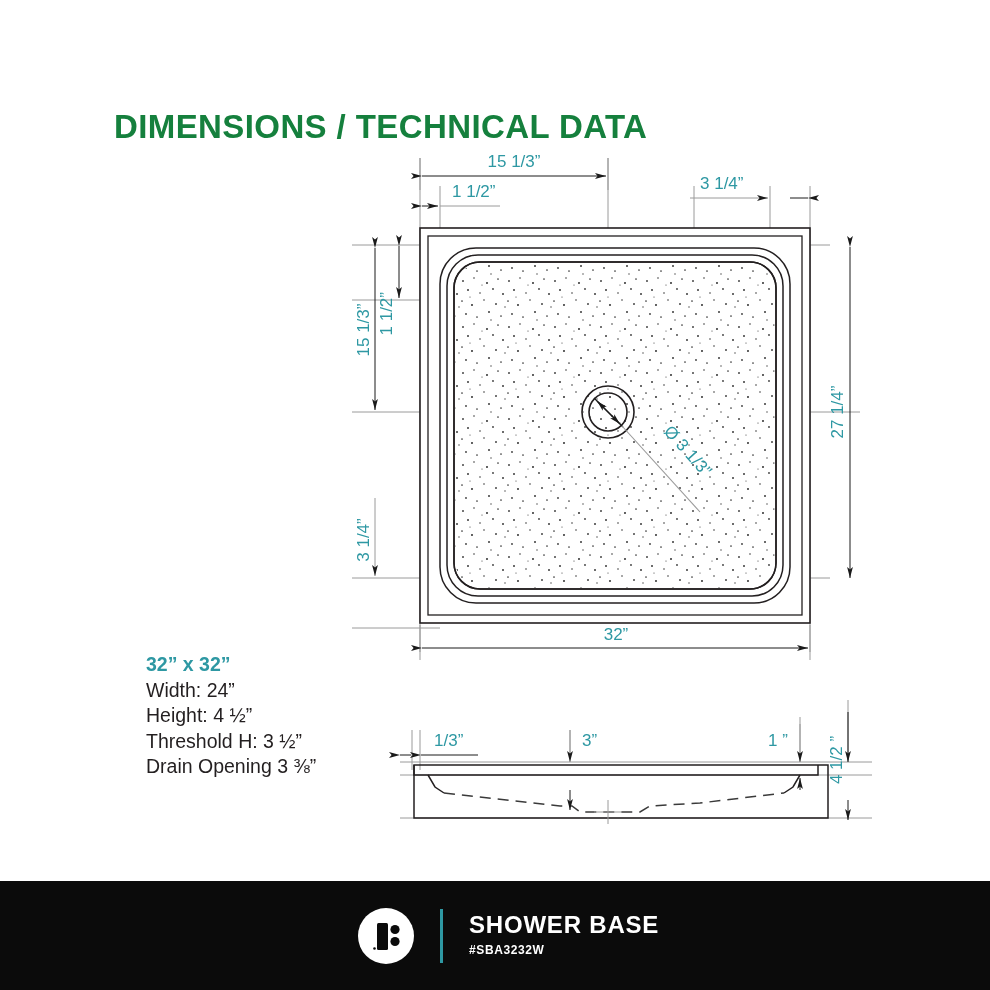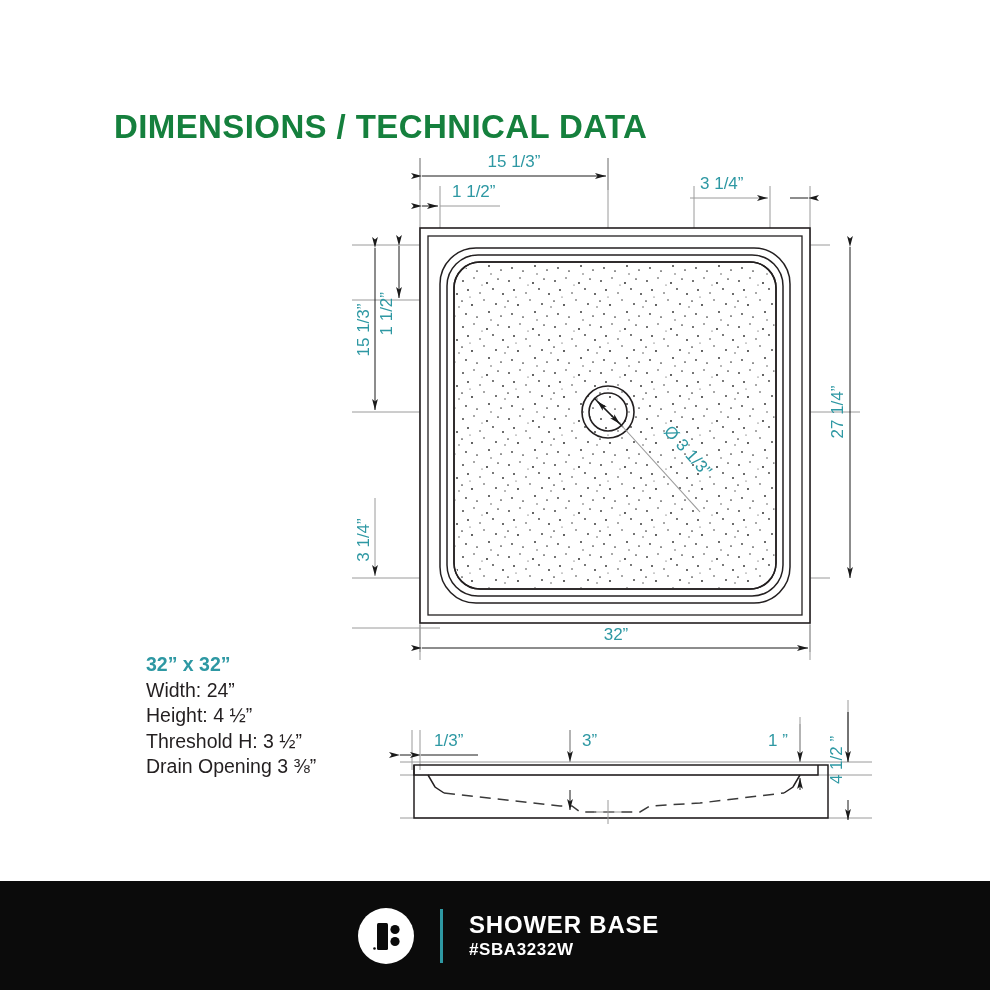--- a/index.html
+++ b/index.html
@@ -96,21 +96,21 @@
   }
   #footer-title {
     color: #ffffff;
     font-size: 24px;
     font-weight: bold;
     letter-spacing: 0.8px;
     line-height: 28px;
   }
   #footer-sku {
     color: #ffffff;
-    font-size: 17px;
+    font-size: 12px;
     font-weight: bold;
     letter-spacing: 0.6px;
     line-height: 22px;
   }
 </style>
 </head>
 <body>
 
 <div id="page-title">DIMENSIONS / TECHNICAL DATA</div>
 

